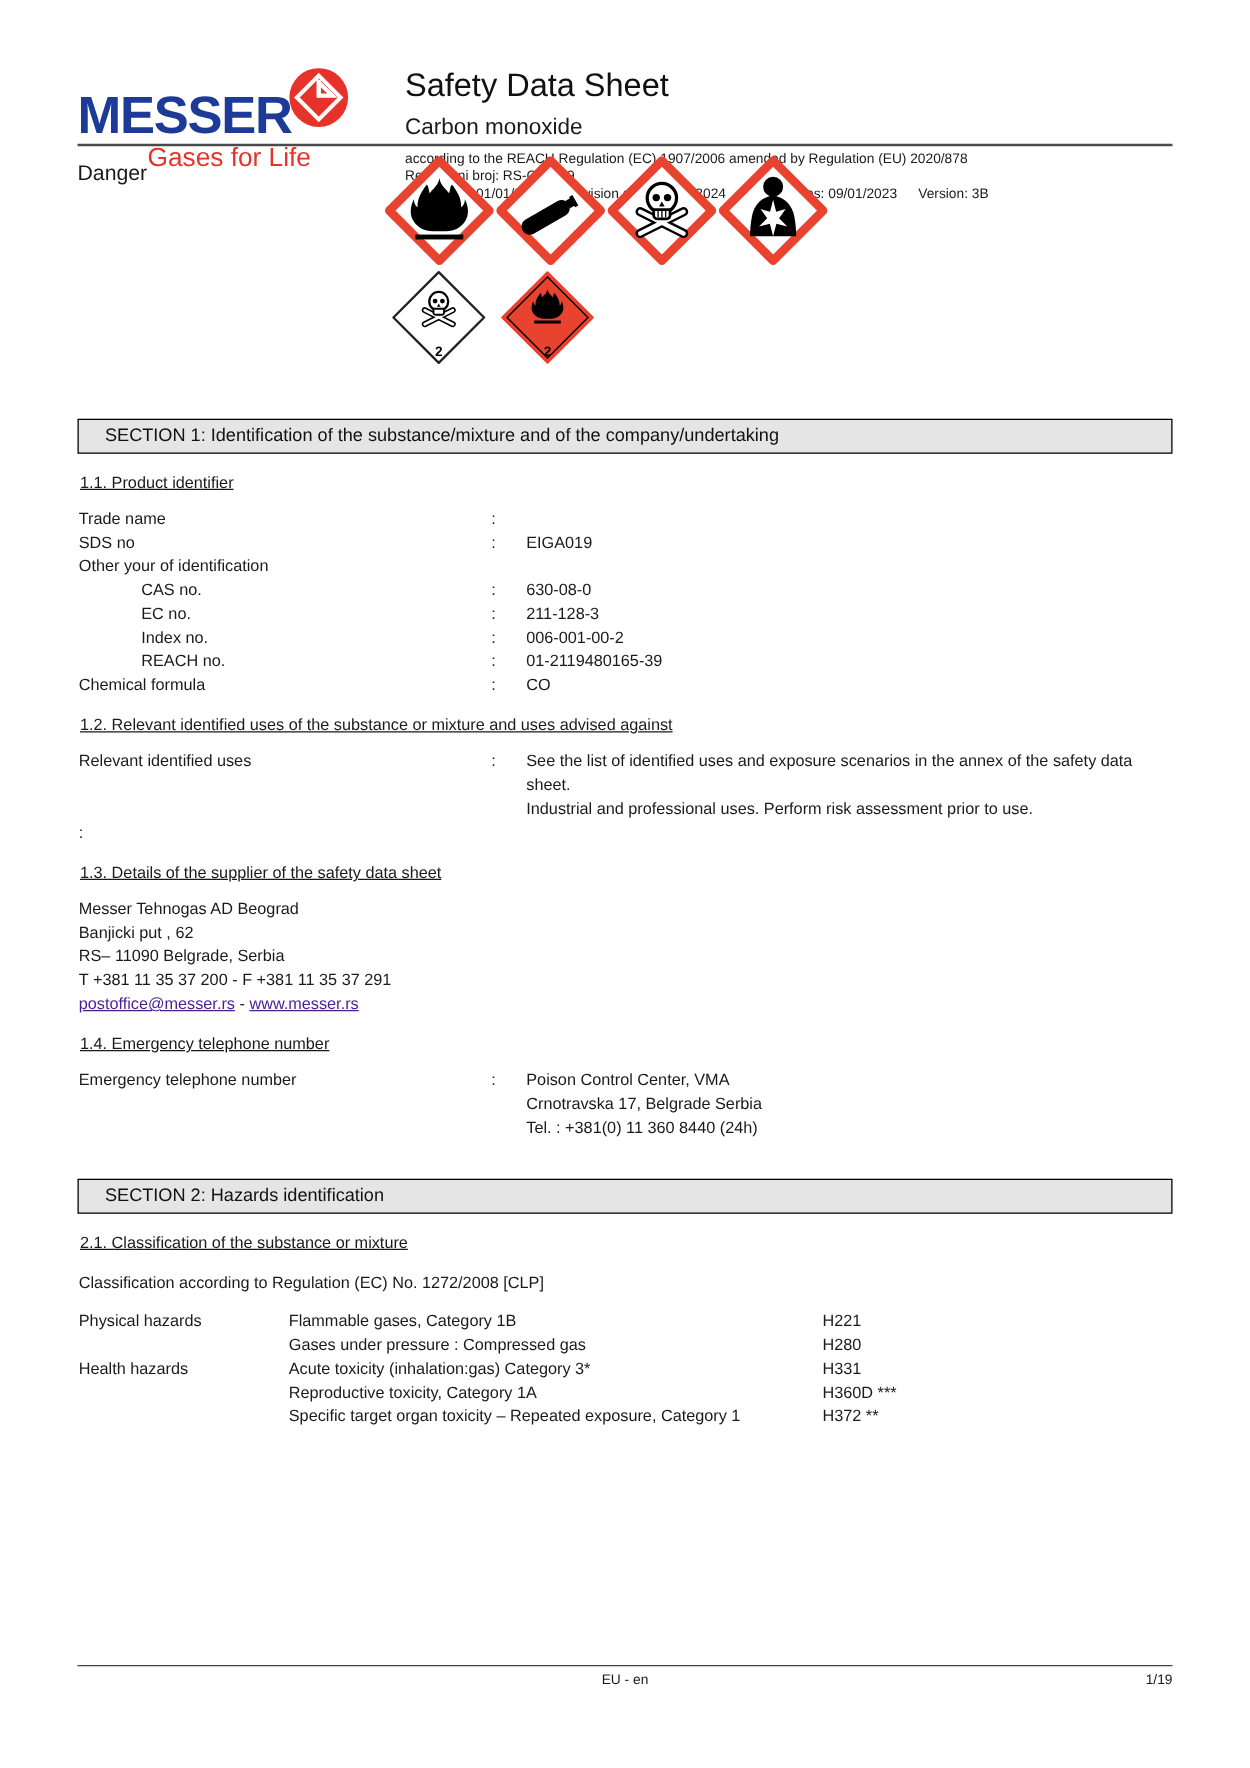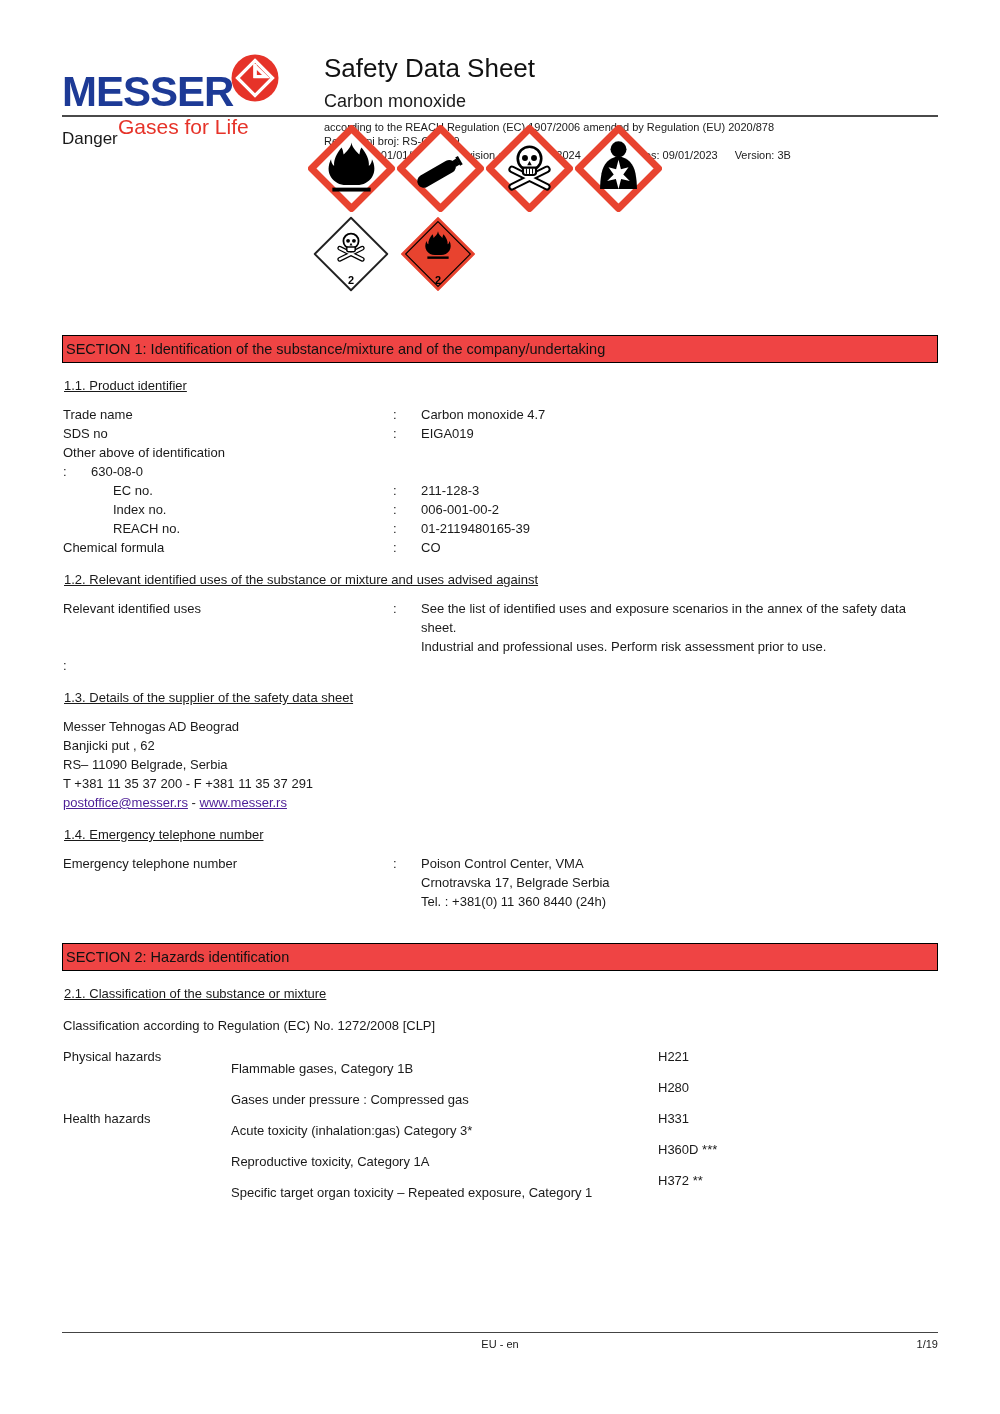--- a/index.html
+++ b/index.html
@@ -29,37 +29,37 @@
 
   
   .hazard-banner { position:relative; height:218px;text-decoration:underline; }
   .signal-word { position:absolute; left:0; top:12px; font-size:17px; }
   .ghs-row { position:absolute; left:246px; top:8px; display:flex; gap:2px; }
   .ghs { width:87px; height:87px; display:block; }
   .transport-row { position:absolute; left:250px; top:98px; display:flex; gap:9px; }
   .transport { width:78px; height:78px; display:block; }
 
   
-  .section-header { border:1.5px solid #000; background:#ef4444; font-size:14.5px; padding:5px 3px; color:#111; }
+  .section-header { border:1.5px solid #000; background:#e5e5e5; font-size:14.5px; padding:5px 21px; color:#111; }
   .sub-heading { display:inline-block; text-decoration:underline; font-size:13px; margin:15px 0 12px 2px; }
   .block { margin-left:1px; }
 
   .kv-row { display:flex; font-size:13px; line-height:19px;gap:12px; }
   .kv-label { width:318px; flex:none; }
   .kv-row.indent .kv-label { padding-left:50px; }
   .kv-colon { width:16px; flex:none; }
   .kv-value { flex:1; }
 
   .addr-line { line-height:19px; }
   .link { color:#4c1d95; text-decoration:underline; cursor:pointer; }
 
   .clp-line { margin:4px 0 12px 1px; line-height:18px; }
   .cls-row { display:flex; font-size:13px; line-height:19px; }
   .cls-group { width:168px; flex:none; }
-  .cls-hazard { width:427px; flex:none;margin-top:12px; }
+  .cls-hazard { width:427px; flex:none; }
   .cls-code { flex:1; }
 
   .spacer-32 { height:32px; }
 
   
   .footer { position:absolute; left:62px; right:62px; top:1332px; border-top:1.5px solid #444; padding-top:5px; font-size:11px; }
   .footer-locale { text-align:center; }
   .footer-page { position:absolute; right:0; top:5px; }
 </style>
 </head>
@@ -177,33 +177,33 @@
   </div>
 
   
   <div class="section-header">SECTION 1: Identification of the substance/mixture and of the company/undertaking</div>
 
   <div class="sub-heading">1.1. Product identifier</div>
   <div class="block">
     <div class="kv-row">
       <div class="kv-label">Trade name</div>
       <div class="kv-colon">:</div>
-      <div class="kv-value">Carbon monoxide 4.7</div>
     </div>
     <div class="kv-row">
       <div class="kv-label">SDS no</div>
       <div class="kv-colon">:</div>
       <div class="kv-value">EIGA019</div>
     </div>
     <div class="kv-row">
-      <div class="kv-label">Other above of identification</div>
+      <div class="kv-label">Other your of identification</div>
       <div class="kv-colon"></div>
       <div class="kv-value"></div>
     </div>
     <div class="kv-row indent">
+      <div class="kv-label">CAS no.</div>
       <div class="kv-colon">:</div>
       <div class="kv-value">630-08-0</div>
     </div>
     <div class="kv-row indent">
       <div class="kv-label">EC no.</div>
       <div class="kv-colon">:</div>
       <div class="kv-value">211-128-3</div>
     </div>
     <div class="kv-row indent">
       <div class="kv-label">Index no.</div>

